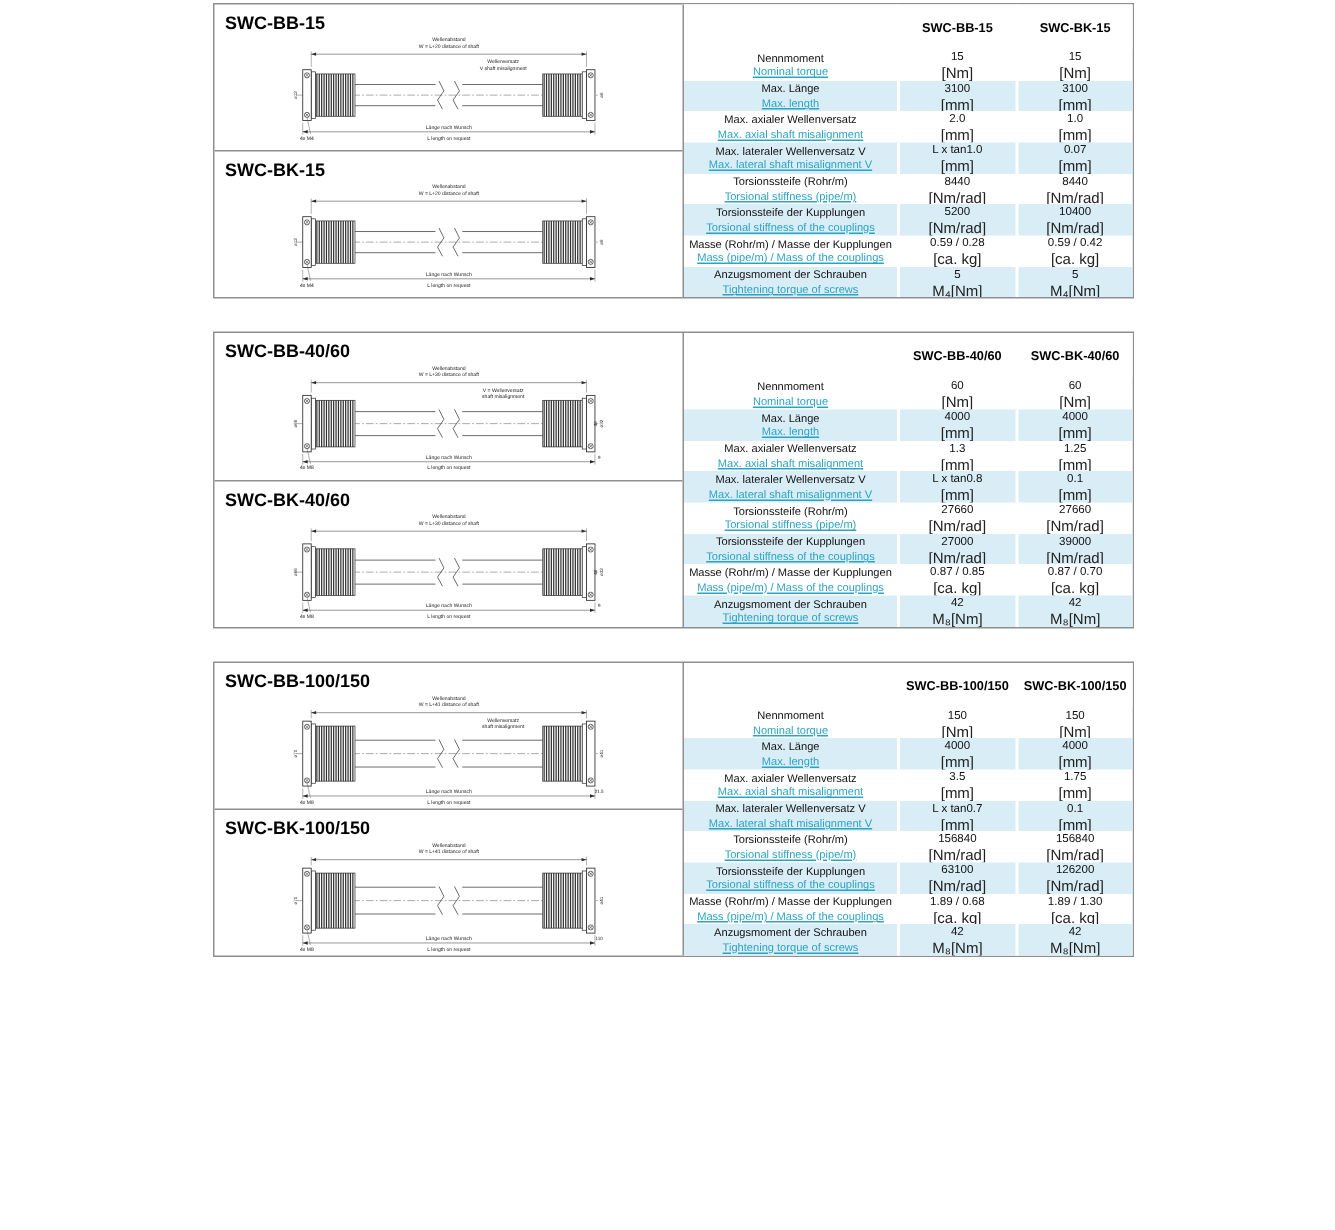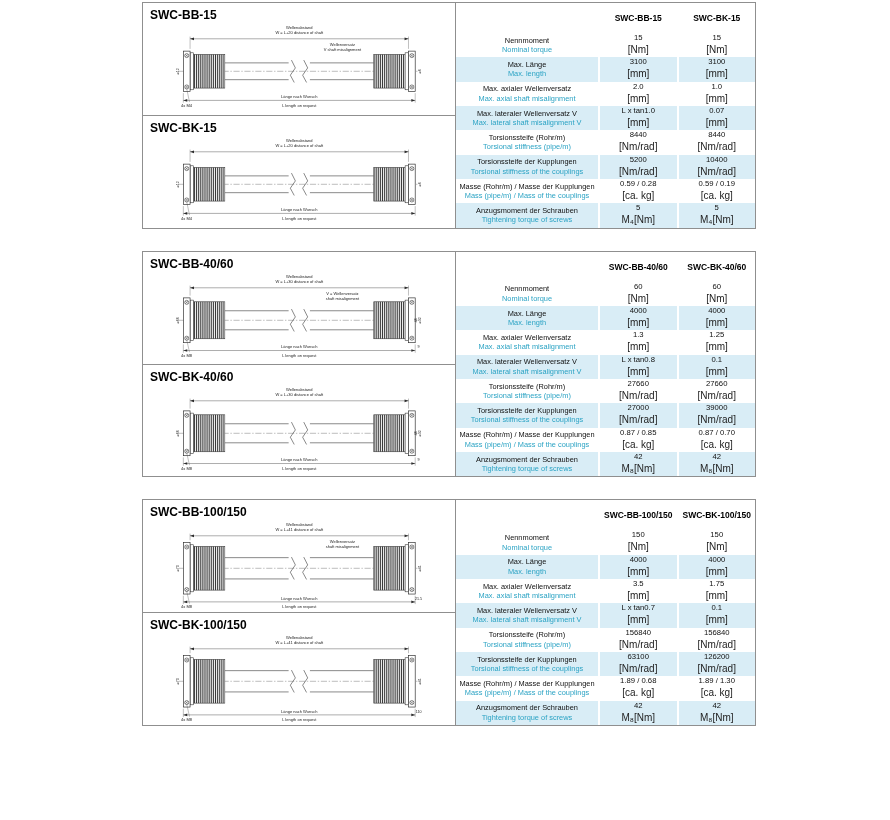--- a/index.html
+++ b/index.html
@@ -1,36 +1,36 @@
 <!DOCTYPE html>
 <html><head>
 <meta charset="utf-8">
 <style>
   * { margin:0; padding:0; box-sizing:border-box; }
   html,body { width:890px; height:820px; background:#ffffff; overflow:hidden;
     font-family:"Liberation Sans","DejaVu Sans",sans-serif; }
-  .page { position:absolute; left:142px; top:2px; width:614px; height:724px;
+  .page { position:absolute; left:142px; top:2px; width:614px; height:636px;
     display:flex; flex-direction:column; gap:22px; }
   .block { border:1px solid #8f8f8f; background:#fff; flex:1; display:flex; min-height:0; }
   .left { width:312px; display:flex; flex-direction:column; min-height:0; }
   .draw-block { flex:1; position:relative; padding:2px 4px 1px 4px; min-height:0;
     display:flex; flex-direction:column; }
   .draw-block + .draw-block { border-top:1px solid #8f8f8f; }
   .draw-title { font-size:12px; font-weight:bold; color:#000; padding:3px 0 0 3px; flex:0 0 16px; }
   svg.coupling { display:block; width:100%; flex:1; min-height:0; }
   .right { flex:1; border-left:1px solid #8f8f8f; display:flex; flex-direction:column; background:#fff; }
   .thead { display:flex; flex:0 0 30px; align-items:center; background:#fff; }
   .trow { display:flex; flex:1; align-items:stretch; min-height:0; }
   .trow:nth-child(odd) { background:#d9edf6; }
   .c0 { width:142px; display:flex; flex-direction:column; justify-content:center; text-align:center; overflow:hidden; }
   .c1,.c2 { flex:1; border-left:2px solid #ffffff; display:flex; flex-direction:column; justify-content:flex-start; text-align:center; overflow:hidden; }
   .colhead { font-size:8.5px; font-weight:bold; color:#000; justify-content:center; }
   .thead .c0,.thead .c1,.thead .c2 { height:100%; }
   .de { font-size:7.4px; line-height:1.3; color:#101010; white-space:nowrap; }
-  .en { font-size:7.4px; line-height:1.3; color:#2ba3c4; white-space:nowrap; }
+  .en { font-size:7.4px; line-height:1.3; color:#2ba3c4; white-space:nowrap;text-decoration:underline; }
   .v  { font-size:7.7px; line-height:1.3; color:#101010; white-space:nowrap; }
   .u  { font-size:10px; line-height:1.3; color:#222222; white-space:nowrap; }
   svg text { font-family:"Liberation Sans","DejaVu Sans",sans-serif; }
 </style>
 </head>
 <body>
 
 <div class="page">
 
   <section class="block">
@@ -298,21 +298,21 @@
         <div class="trow">
           <div class="c0">
             <div class="de">Masse (Rohr/m) / Masse der Kupplungen</div>
             <div class="en">Mass (pipe/m) / Mass of the couplings</div>
           </div>
           <div class="c1">
             <div class="v">0.59 / 0.28</div>
             <div class="u">[ca. kg]</div>
           </div>
           <div class="c2">
-            <div class="v">0.59 / 0.19</div>
+            <div class="v">0.59 / 0.42</div>
             <div class="u">[ca. kg]</div>
           </div>
         </div>
 
         <div class="trow">
           <div class="c0">
             <div class="de">Anzugsmoment der Schrauben</div>
             <div class="en">Tightening torque of screws</div>
           </div>
           <div class="c1">

